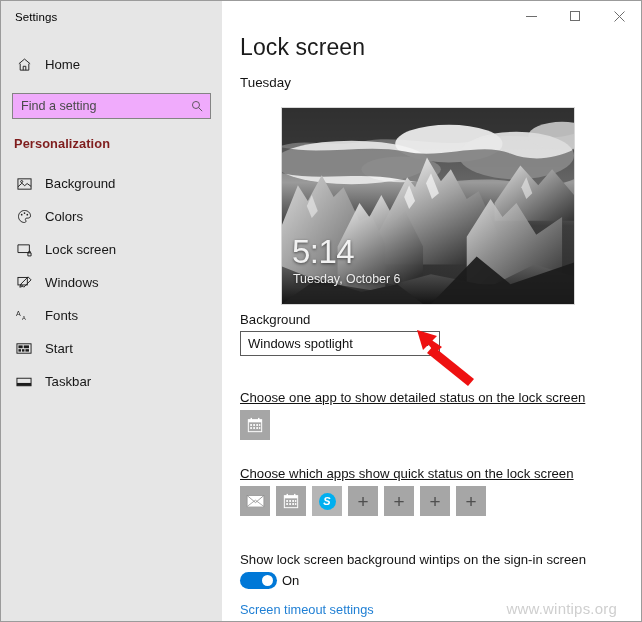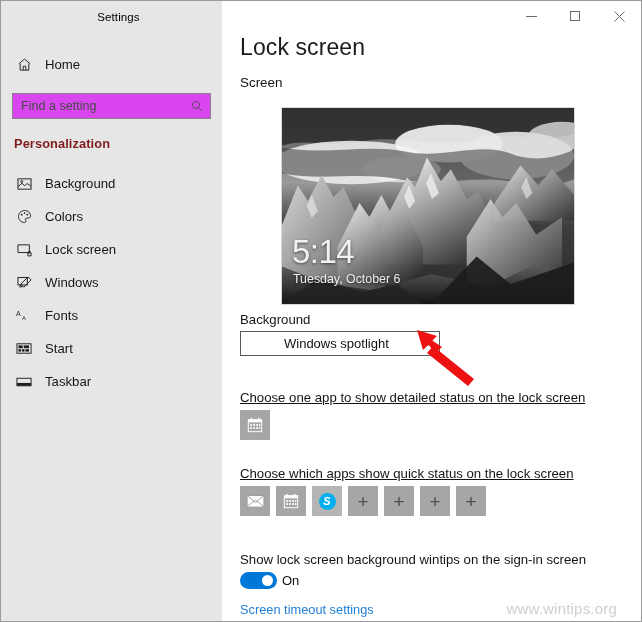--- a/index.html
+++ b/index.html
@@ -24,21 +24,20 @@
     height: 100%;
     background: #e6e6e6;
     flex: 0 0 221px;
     position: relative;
   }
   #app-title {
     font-size: 11.5px;
     color: #000;
     padding: 10px 0 0 14px;
     letter-spacing: .1px;
-    text-align: center;
   }
   .nav-row {
     display: flex;
     align-items: center;
     height: 30px;
     padding-left: 13px;
     cursor: default;
   }
   .nav-row .ico {
     width: 20px; height: 18px;
@@ -50,21 +49,21 @@
     font-size: 13.2px;
     color: #161616;
     margin-left: 11px;
     white-space: nowrap;
   }
   #home-row { margin-top: 26px; }
 
   #search-wrap {
     margin: 14px 11px 0 11px;
     height: 26px;
-    background: #d946ef;
+    background: #f0abfc;
     border: 1px solid #848484;
     display: flex;
     align-items: center;
     position: relative;
   }
   #search-input {
     border: none; outline: none;
     background: transparent;
     flex: 1;
     font-family: "Liberation Sans", sans-serif;
@@ -159,21 +158,20 @@
   }
   #bg-select {
     position: absolute;
     left: 18px; top: 330px;
     width: 200px; height: 25px;
     border: 1px solid #5a5a5a;
     background: #fff;
     display: flex;
     align-items: center;
     cursor: default;
-    padding-left: 36px;
   }
   #bg-select-value {
     flex: 1;
     font-size: 13px;
     color: #101010;
     padding-left: 7px;
     white-space: nowrap;
   }
   #bg-chevron {
     width: 24px;
@@ -411,21 +409,21 @@
           </svg>
       </div>
       <div class="cap-btn" id="cap-close">
         <svg width="11" height="11" viewBox="0 0 11 11">
             <path d="M0.5 0.5l10 10M10.5 0.5l-10 10" stroke="currentColor" stroke-width="1"></path>
           </svg>
       </div>
     </div>
 
     <div id="page-title">Lock screen</div>
-    <div id="preview-label">Screen</div>
+    <div id="preview-label">Tuesday</div>
 
     <div id="preview">
       <svg viewBox="0 0 294 198" preserveAspectRatio="none">
         <defs>
           <linearGradient id="sky" x1="0" y1="0" x2="0" y2="1">
             <stop offset="0%" stop-color="#4a4a4a"></stop>
             <stop offset="38%" stop-color="#9a9a9a"></stop>
             <stop offset="60%" stop-color="#3d3d3d"></stop>
             <stop offset="100%" stop-color="#2a2a2a"></stop>
           </linearGradient>

